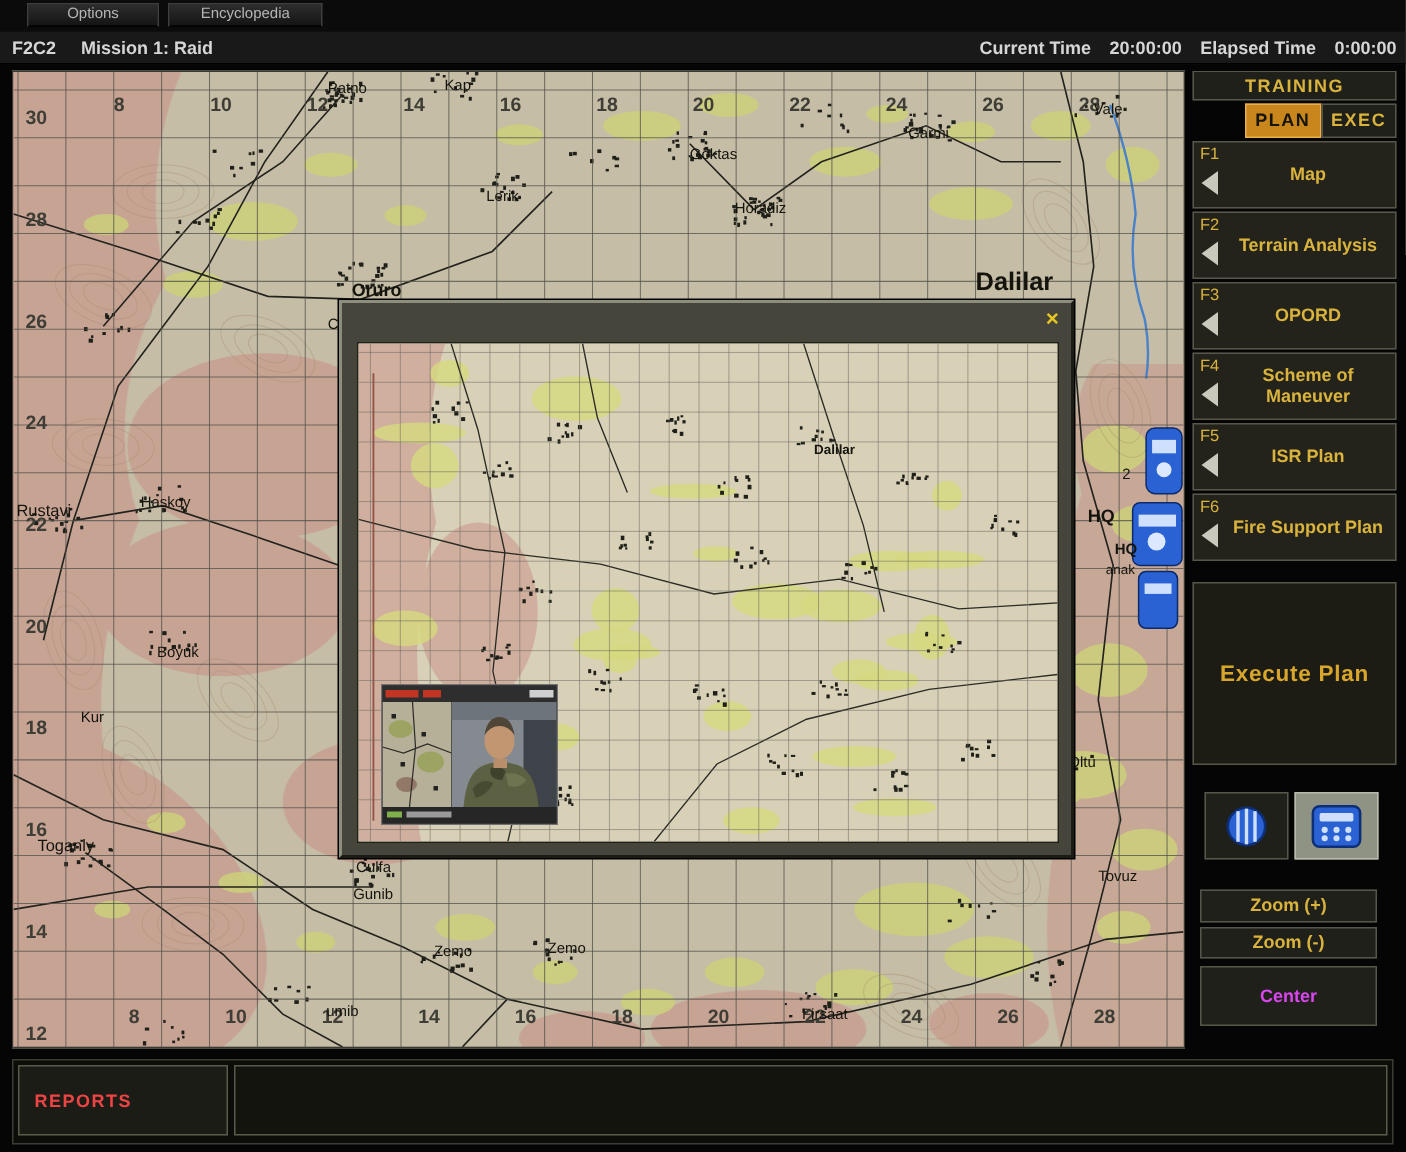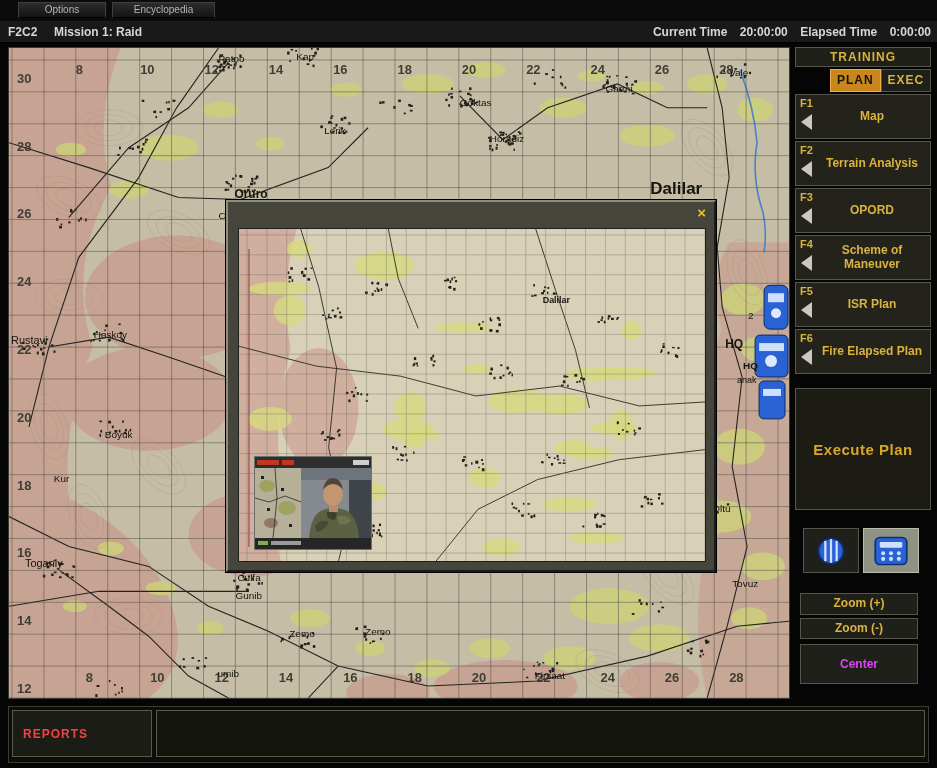--- a/index.html
+++ b/index.html
@@ -25,21 +25,21 @@
 .map-area svg{display:block;width:100%;height:100%;}
 
 
 .sidebar{position:absolute;left:794px;top:47px;width:138px;height:652px;}
 .training{position:absolute;top:0;left:1px;right:1px;height:20px;background:#20201a;border:1px solid #56564a;color:#d9b33c;text-align:center;line-height:18px;font-weight:bold;font-size:12px;letter-spacing:1px;}
 .tabs{position:absolute;top:22px;left:1px;right:1px;height:23px;display:flex;padding-left:35px;}
 .tab{flex:1;border:1px solid #56564a;background:#20201a;color:#d9b33c;font-weight:bold;font-size:12px;text-align:center;line-height:21px;cursor:pointer;letter-spacing:1px;}
 .tab.active{background:#c8861c;color:#141408;border-color:#e8b050;}
 .fkey{position:absolute;left:1px;right:1px;height:45px;background:#23231c;border:1px solid #56564a;cursor:pointer;}
 #fk1{top:47px}#fk2{top:94px}#fk3{top:141px}#fk4{top:188px}#fk5{top:235px}#fk6{top:282px}
-.fkey .key{position:absolute;left:4px;top:2px;font-size:11px;font-weight:bold;color:#d9b33c;}
+.fkey .key{position:absolute;left:4px;top:2px;font-size:11px;font-weight:normal;color:#d9b33c;}
 .fkey .arrow{position:absolute;left:5px;top:19px;width:0;height:0;border-top:8px solid transparent;border-bottom:8px solid transparent;border-right:11px solid #c9c9bd;}
 .fkey .lbl{position:absolute;left:21px;right:3px;top:0;bottom:0;display:flex;align-items:center;justify-content:center;text-align:center;font-size:12px;font-weight:bold;color:#d9b33c;line-height:1.15;}
 .exec-panel{position:absolute;top:341px;left:1px;right:1px;height:122px;background:#1c1c15;border:1px solid #56564a;display:flex;align-items:center;justify-content:center;font-size:15px;font-weight:bold;color:#d9a62c;cursor:pointer;letter-spacing:.5px;}
 .icon-row{position:absolute;top:481px;left:0;right:0;height:46px;}
 .icon-btn{position:absolute;top:0;width:56px;height:45px;background:#20201a;border:1px solid #56564a;cursor:pointer;display:flex;align-items:center;justify-content:center;}
 #ib1{left:9px;}
 #ib2{left:69px;background:#8f9383;border-color:#b8bcac;}
 .zoom-row{position:absolute;top:546px;left:6px;right:14px;height:46px;display:flex;gap:3px;flex-direction:column;}
 .zbtn{flex:1;background:#20201a;border:1px solid #56564a;color:#d9b33c;font-size:12px;font-weight:bold;text-align:center;display:flex;align-items:center;justify-content:center;cursor:pointer;padding:2px 10px;line-height:1.25;}
 .center-btn{position:absolute;top:597px;left:6px;right:14px;height:40px;background:#20201a;border:1px solid #56564a;color:#d946ef;font-size:12px;font-weight:bold;display:flex;align-items:center;justify-content:center;cursor:pointer;}
@@ -715,21 +715,21 @@
       <span class="lbl">Scheme of Maneuver</span>
     </div>
     <div class="fkey" id="fk5">
       <span class="key">F5</span>
       <span class="arrow"></span>
       <span class="lbl">ISR Plan</span>
     </div>
     <div class="fkey" id="fk6">
       <span class="key">F6</span>
       <span class="arrow"></span>
-      <span class="lbl">Fire Elapsed Plan</span>
+      <span class="lbl">Fire Support Plan</span>
     </div>
 
     <div class="exec-panel">
       <span>Execute Plan</span>
     </div>
 
     <div class="icon-row">
       <div class="icon-btn" id="ib1">
         <svg viewBox="0 0 30 26" width="34" height="30">
           <circle cx="15" cy="13" r="11" fill="#2a62d4" stroke="#0c2f78" stroke-width="1.5"></circle>

